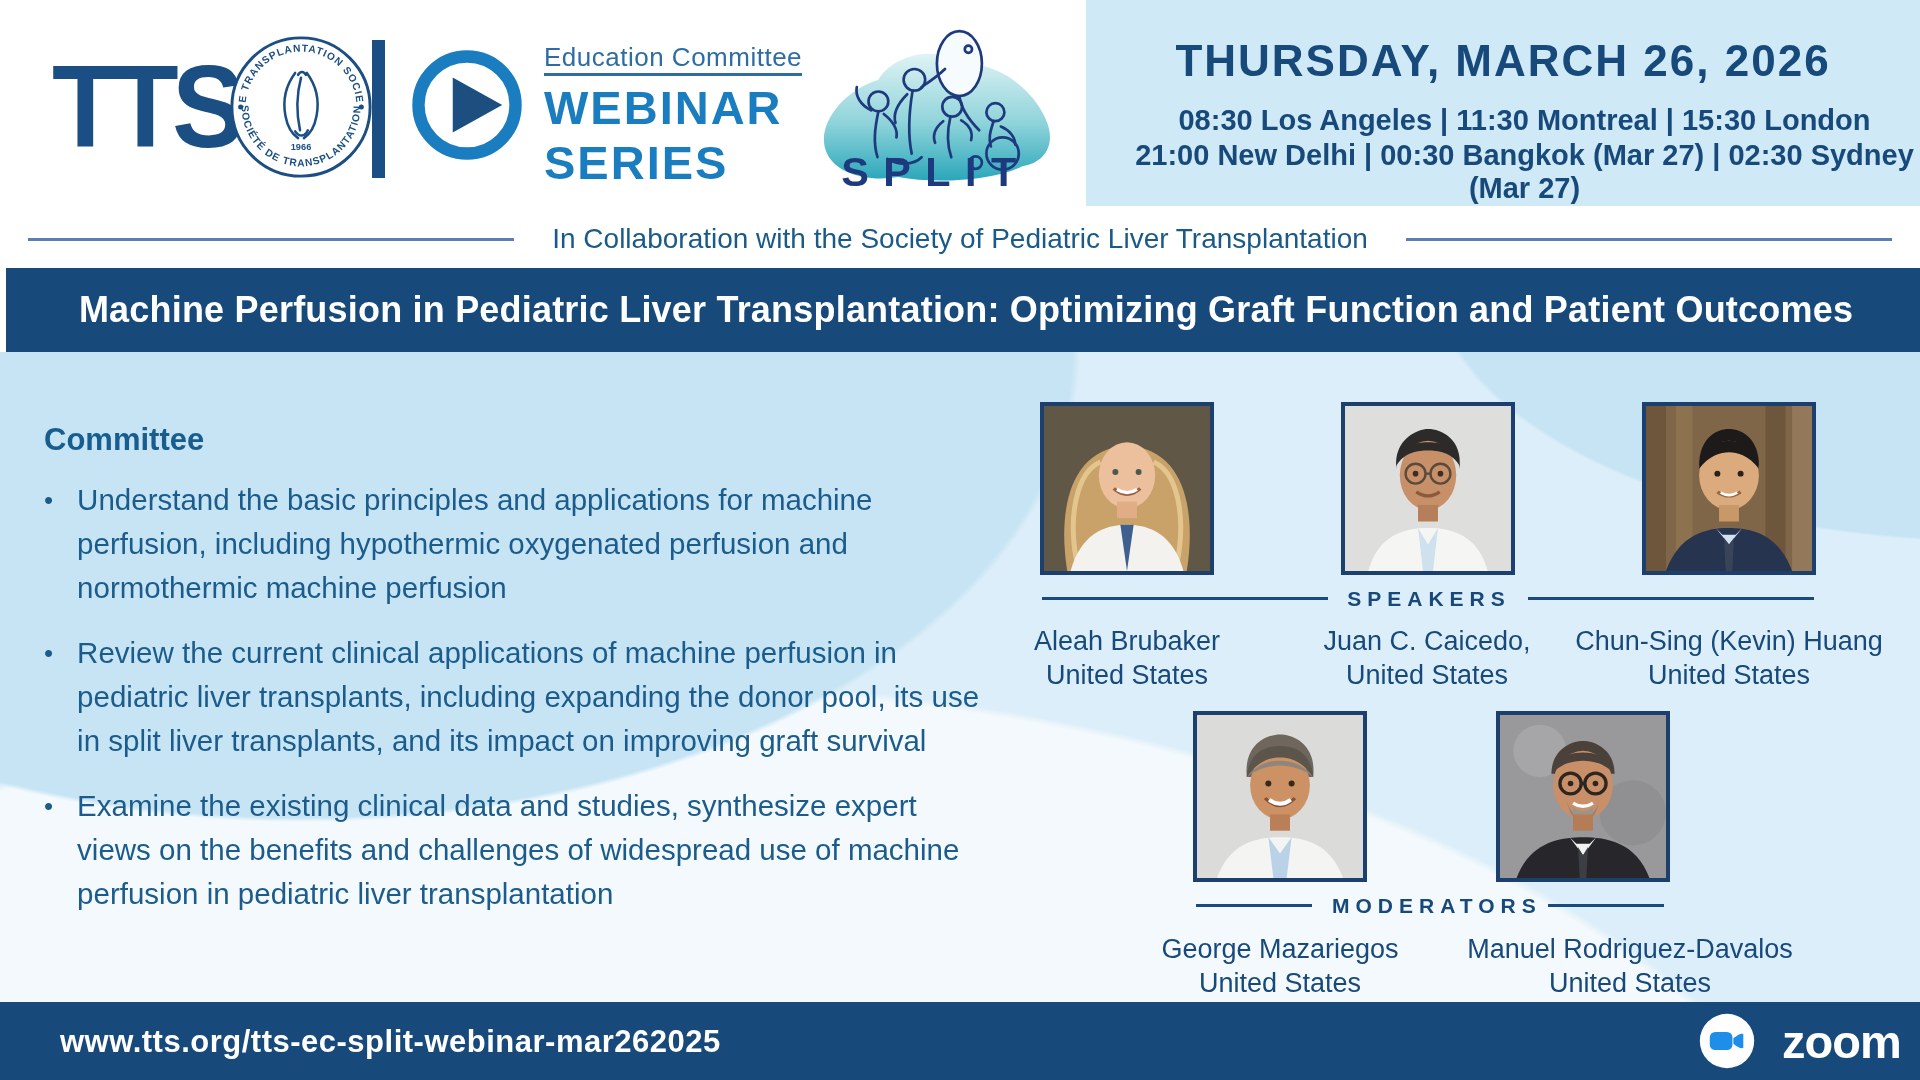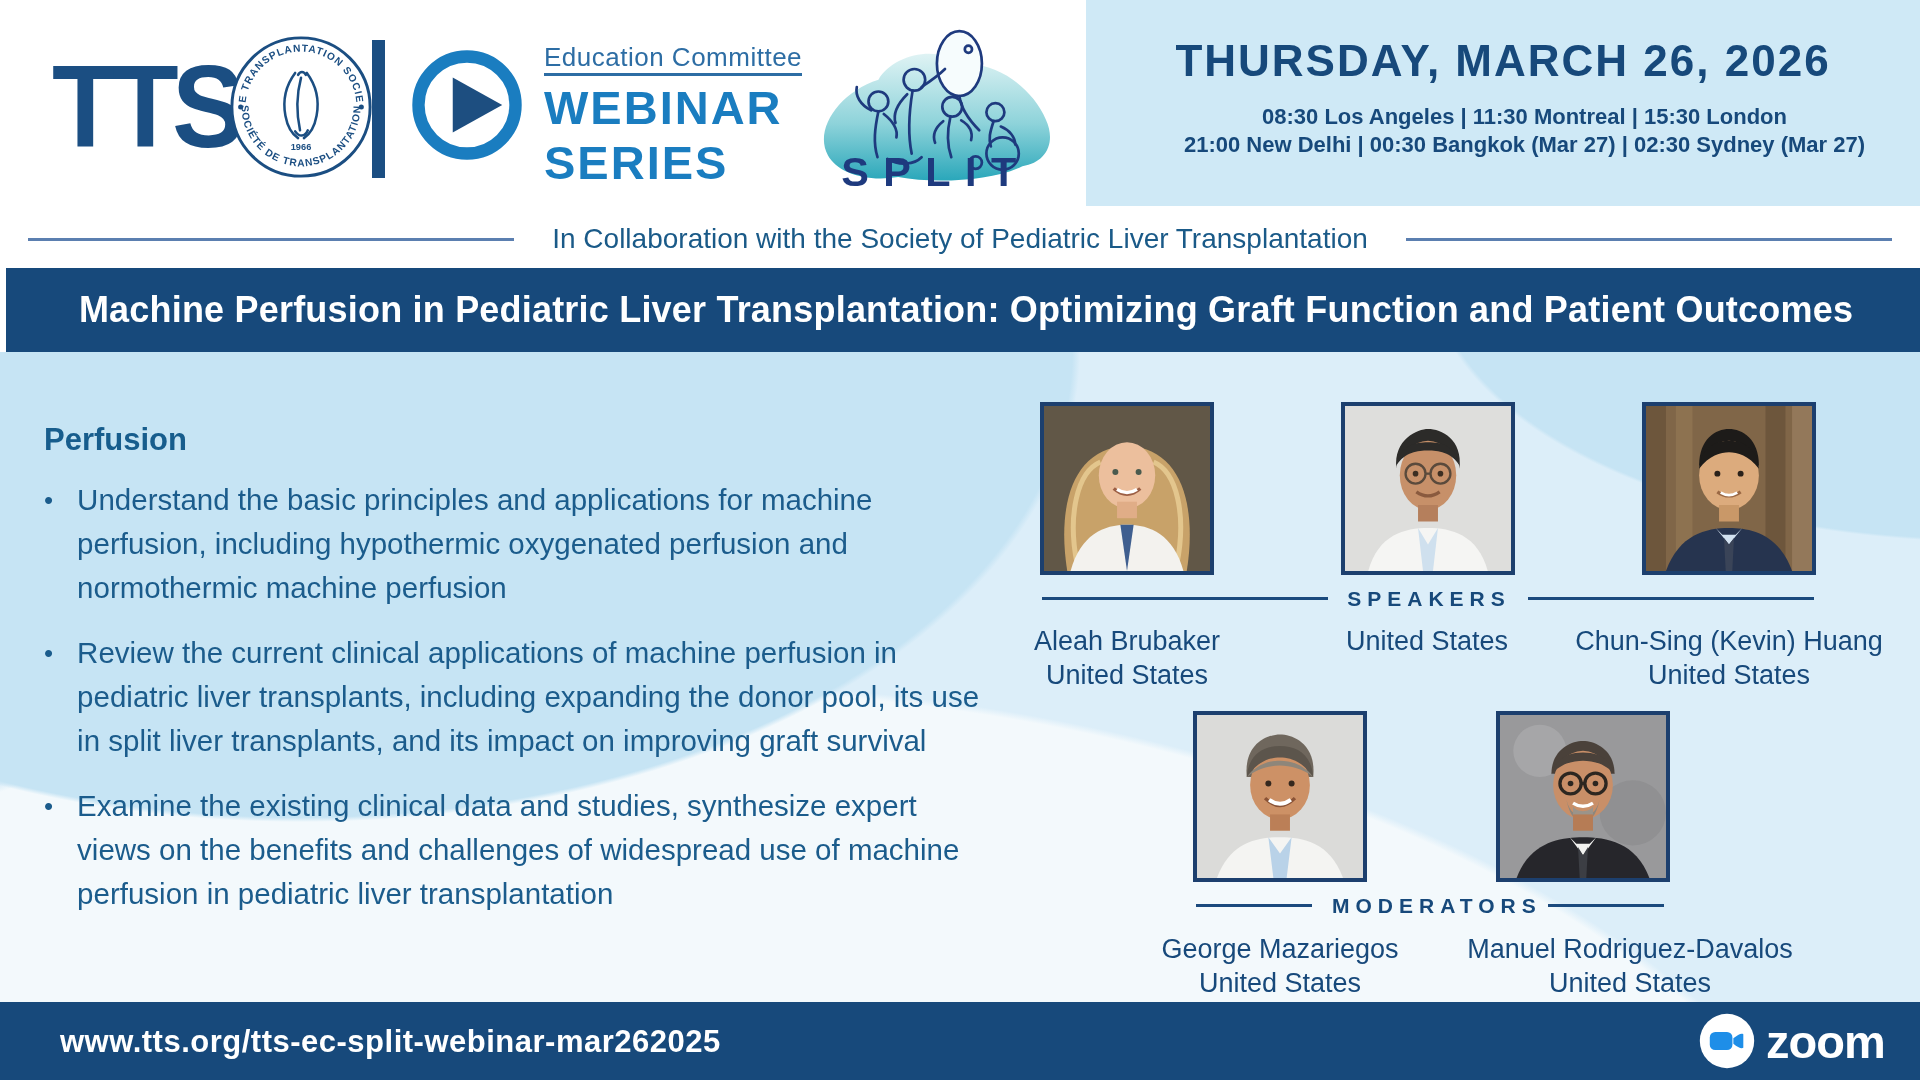--- a/index.html
+++ b/index.html
@@ -20,21 +20,21 @@
   .program { position:absolute; left:544px; top:42px; }
   .program .eyebrow { display:inline-block; font-size:26px; color:#2d6da4; 
                       border-bottom:3px solid #2d6da4; letter-spacing:.5px; }
   .program .big { font-size:47px; font-weight:bold; color:#1a7dc0; letter-spacing:2px; line-height:1.0; margin-top:8px; }
 
   .split-logo { position:absolute; left:786px; top:24px; width:300px; height:180px; }
 
   .datebox { position:absolute; left:1086px; top:0; width:834px; height:206px;
              background:#cfe9f6; color:#17497b; text-align:center; }
   .datebox .date { margin-top:36px; font-size:44px; font-weight:bold; letter-spacing:2px; }
-  .datebox .times { margin-top:18px; font-size:22px; font-weight:bold;padding-left:43px; }
+  .datebox .times { margin-top:18px; font-size:29px; font-weight:bold;padding-left:43px; }
   .datebox .times + .times { margin-top:2px; }
 
   
   .collab { position:absolute; left:0; top:210px; width:1920px; height:58px; background:#ffffff;
             display:flex; align-items:center; padding:0 28px; gap:38px; }
   .collab .cline { flex:1 1 auto; height:3px; background:#5b7fb0; }
   .collab .ctext { flex:0 0 auto; font-size:28px; color:#1a5a88; }
 
   
   .banner { position:absolute; left:6px; top:268px; width:1920px; height:84px; background:#17497b;
@@ -60,21 +60,21 @@
   .divrow-line { position:absolute; height:3px; background:#1b4a7e; }
   .divrow-label { position:absolute; text-align:center; font-size:21px; font-weight:bold;
                   letter-spacing:6px; color:#17497b; }
 
   .caption { position:absolute; text-align:center; color:#17497b; font-size:27px; line-height:34px; }
 
   
   .footer { position:absolute; left:0; top:1002px; width:1920px; height:78px; background:#17497b; }
   .footer .url { position:absolute; left:60px; top:22px; color:#ffffff; font-size:31px;
                  font-weight:bold; letter-spacing:.5px; }
-  .zoomlogo { position:absolute; left:1698px; top:10px; display:flex; align-items:center; gap:10px; }
+  .zoomlogo { position:absolute; left:1698px; top:10px; display:flex; align-items:center; gap:26px; }
   .zoomlogo svg { width:58px; height:58px; }
   .zoomlogo .ztext { color:#ffffff; font-size:47px; font-weight:bold; letter-spacing:-1px; }
 </style>
 </head>
 <body>
 
 <div class="stage">
 
   <div class="top">
 
@@ -166,21 +166,21 @@
     <div class="cline"></div>
   </div>
 
   <div class="banner">
     <div class="title">Machine Perfusion in Pediatric Liver Transplantation: Optimizing Graft Function and Patient Outcomes</div>
   </div>
 
   <div class="content">
 
     <div class="objectives">
-      <h2>Perfusion</h2>
+      <h2>Committee</h2>
       <div class="obj-item">
         <span class="dot">•</span>
         <span>Understand the basic principles and applications for machine perfusion, including hypothermic oxygenated perfusion and normothermic machine perfusion</span>
       </div>
       <div class="obj-item">
         <span class="dot">•</span>
         <span>Review the current clinical applications of machine perfusion in pediatric liver transplants, including expanding the donor pool, its use in split liver transplants, and its impact on improving graft survival</span>
       </div>
       <div class="obj-item">
         <span class="dot">•</span>
@@ -243,20 +243,21 @@
 
     <div class="divrow-line" style="left:1042px; top:245px; width:286px;"></div>
     <div class="divrow-label" style="left:1344px; top:235px; width:170px;">SPEAKERS</div>
     <div class="divrow-line" style="left:1528px; top:245px; width:286px;"></div>
 
     <div class="caption" style="left:977px; top:272px; width:300px;">
       <div>Aleah Brubaker</div>
       <div>United States</div>
     </div>
     <div class="caption" style="left:1277px; top:272px; width:300px;">
+      <div>Juan C. Caicedo,</div>
       <div>United States</div>
     </div>
     <div class="caption" style="left:1569px; top:272px; width:320px;">
       <div>Chun-Sing (Kevin) Huang</div>
       <div>United States</div>
     </div>
 
     <div class="photo" style="left:1193px; top:359px; height:171px;">
       <svg viewBox="0 0 100 100" preserveAspectRatio="none">
         <rect width="100" height="100" fill="#dbdbd9"></rect>

